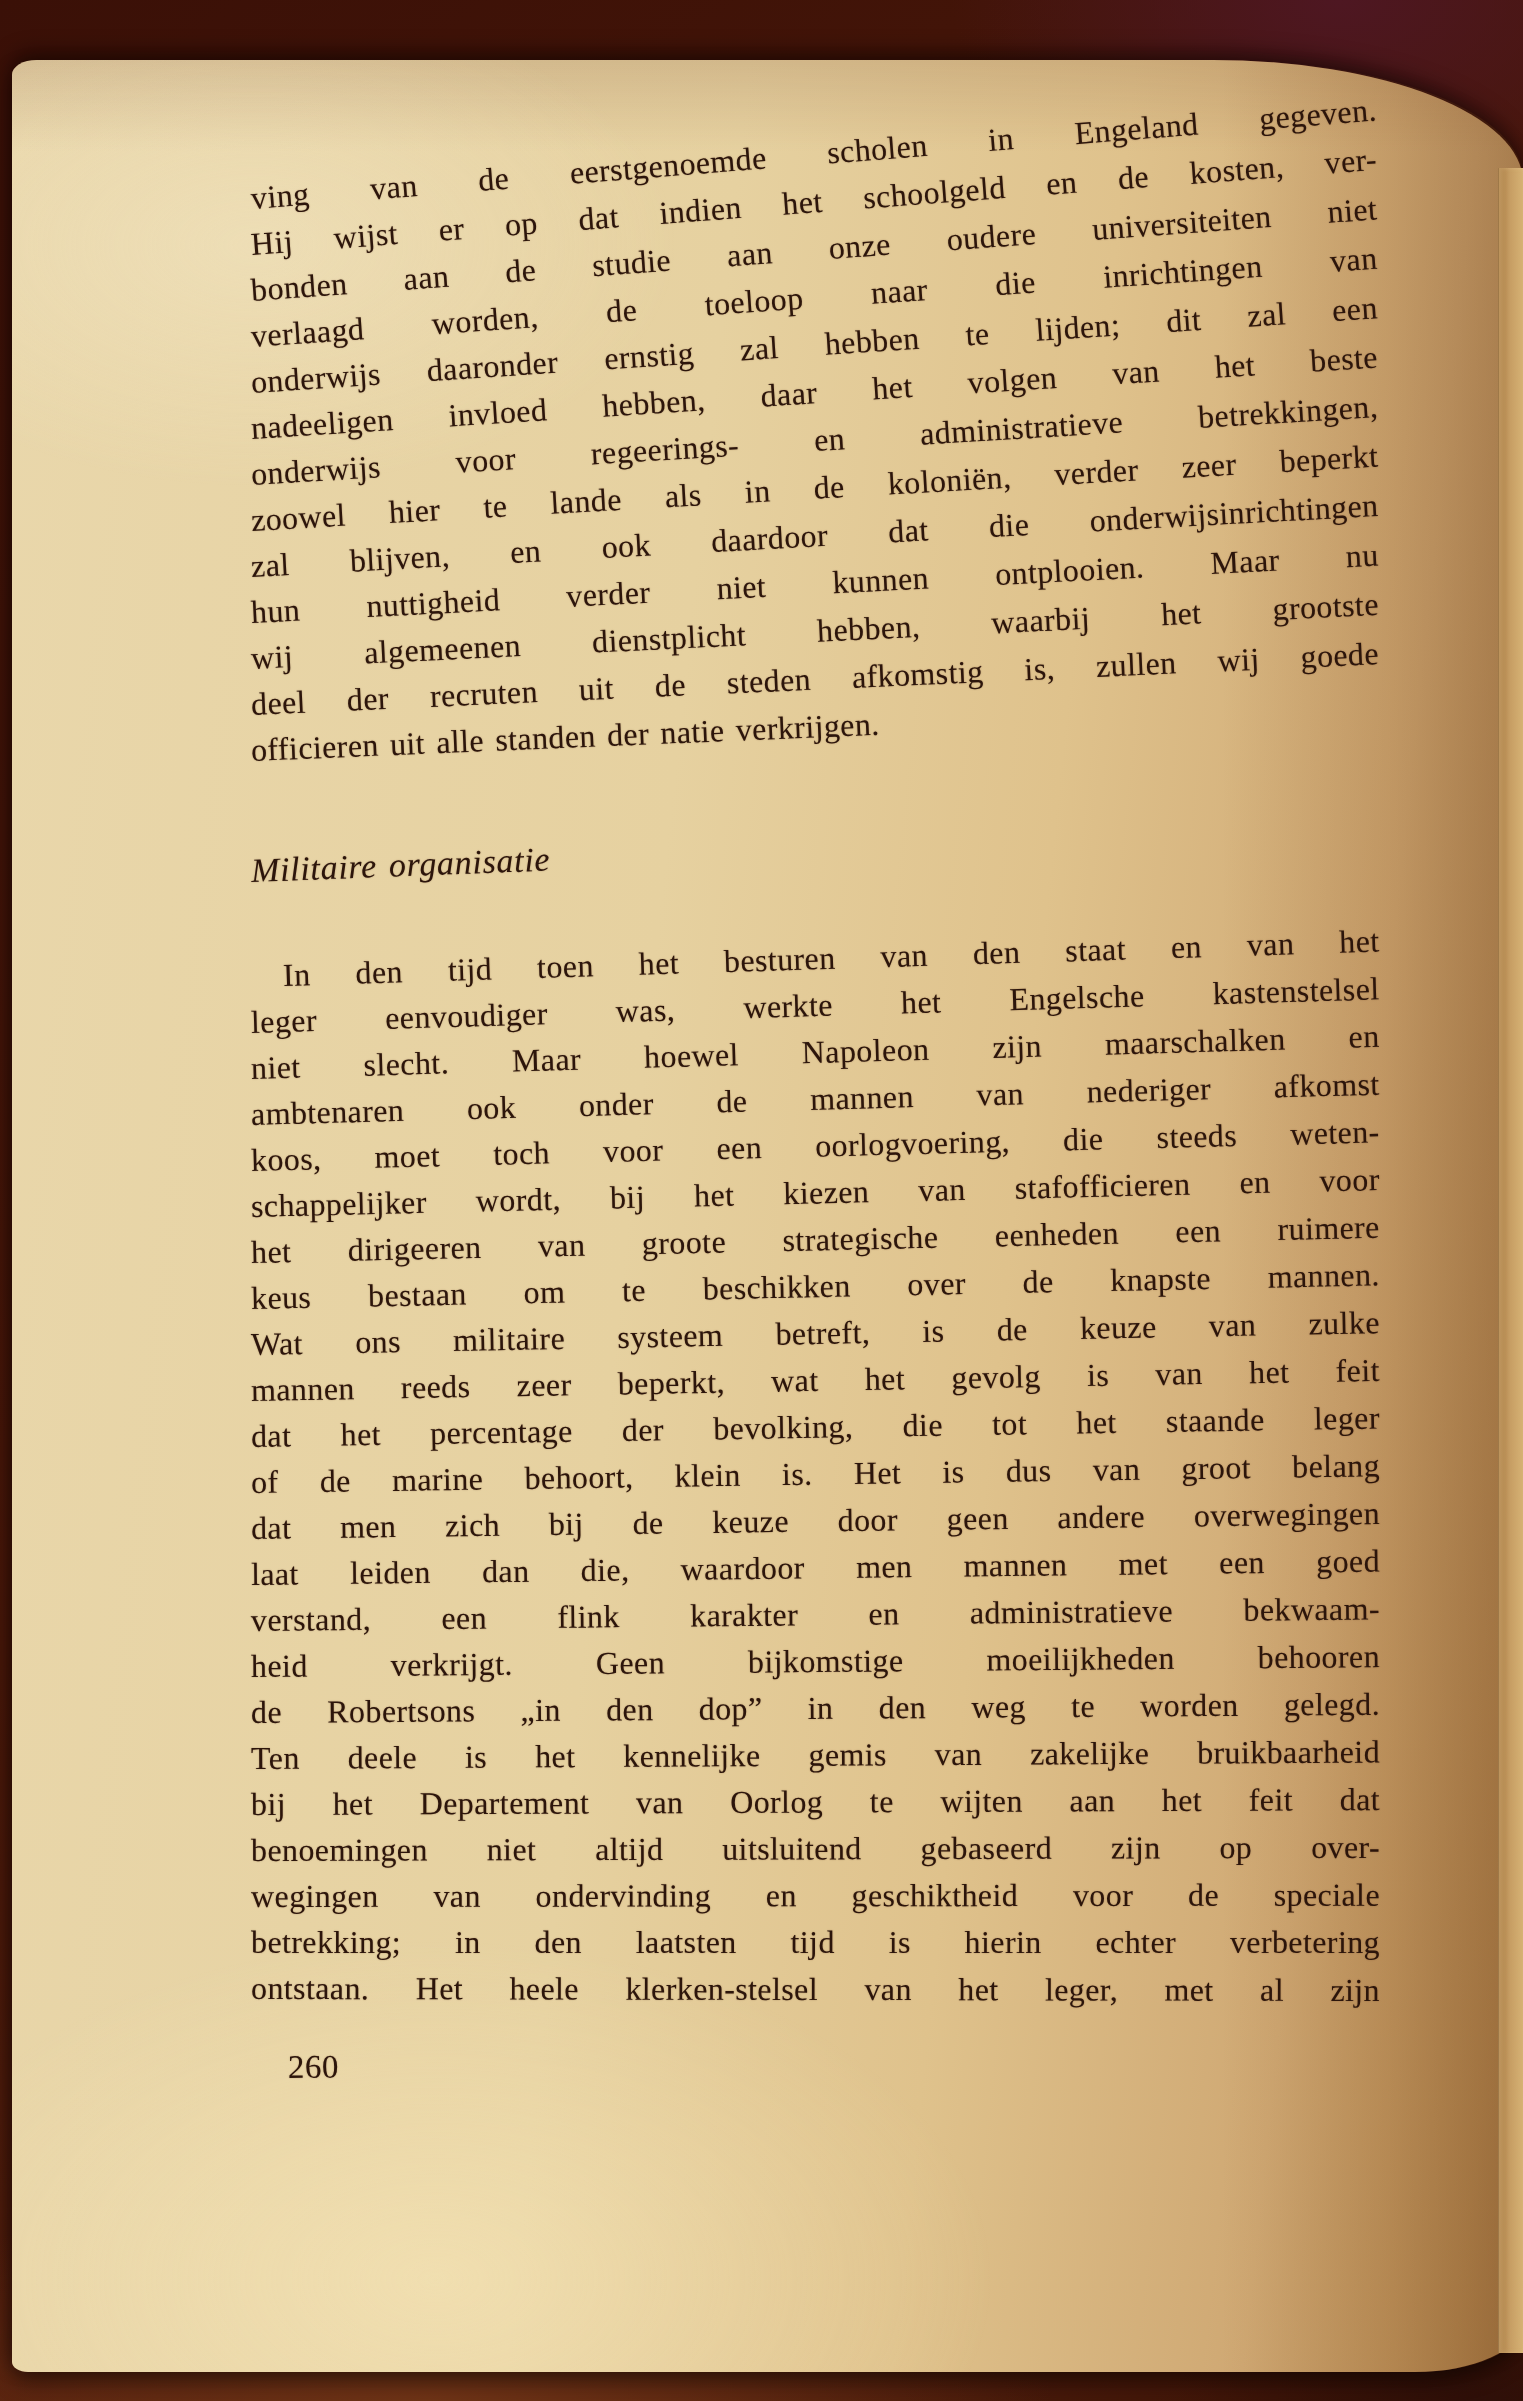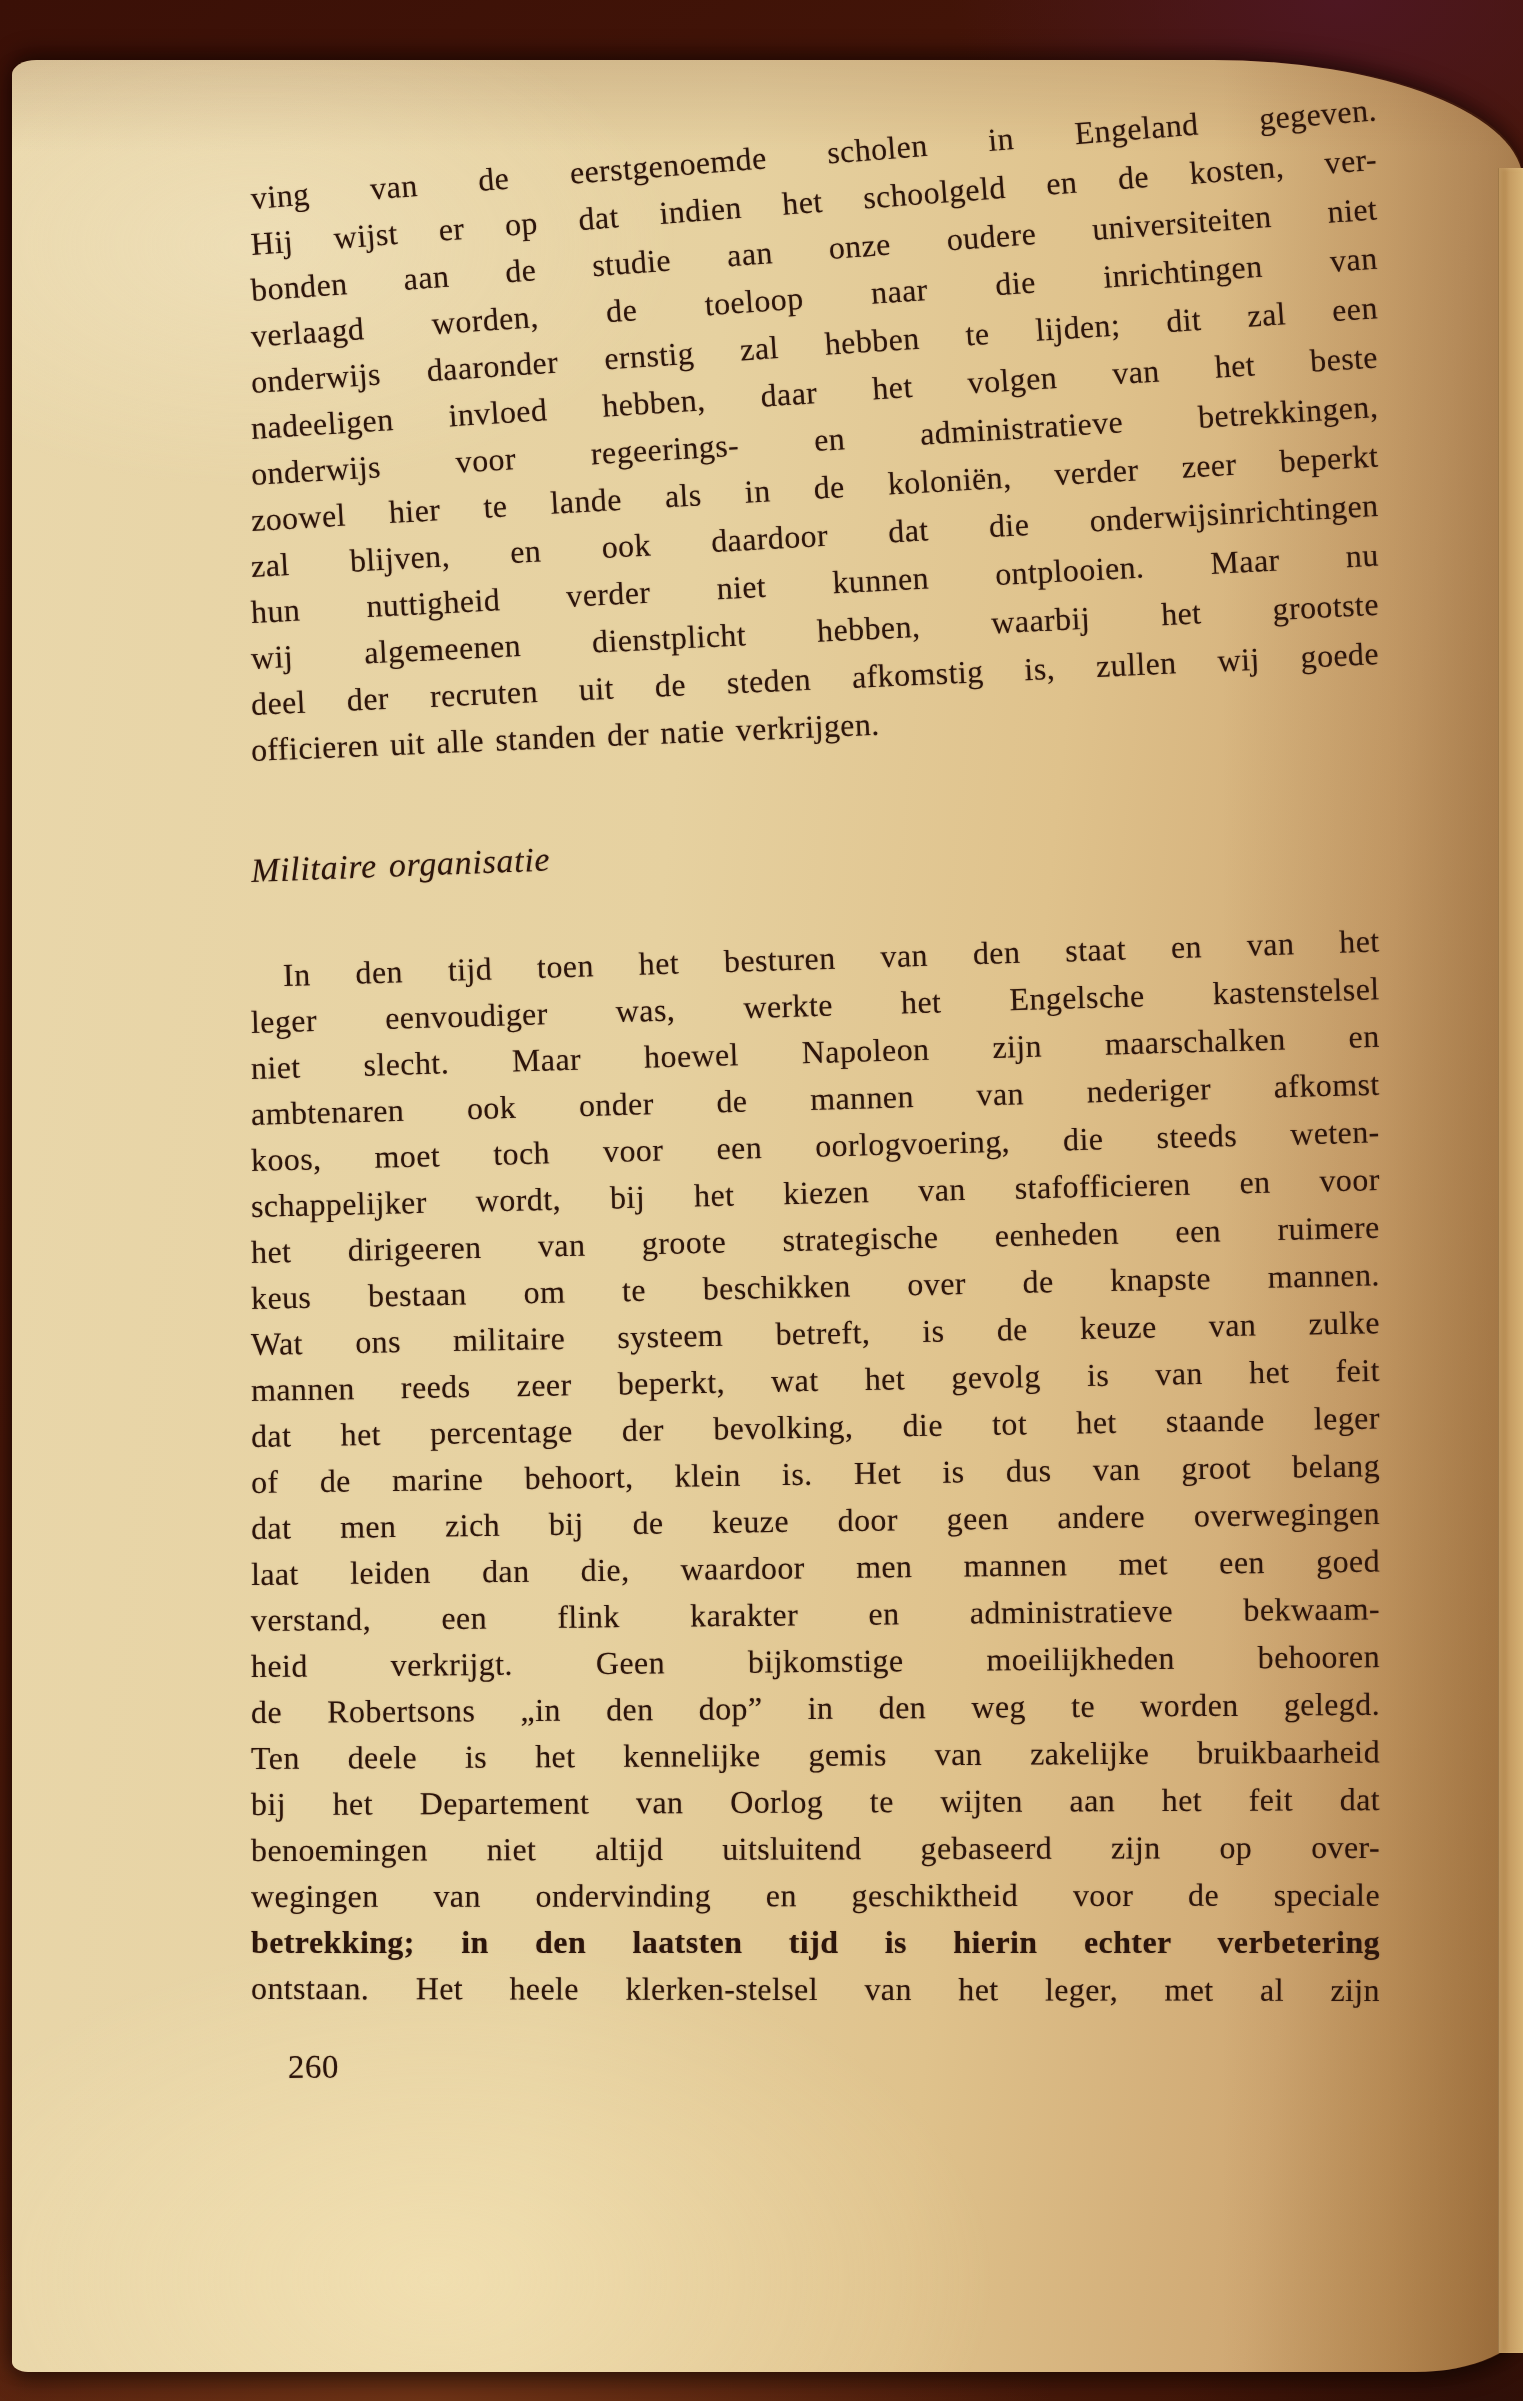--- a/index.html
+++ b/index.html
@@ -105,20 +105,20 @@
         <div class="line" style="transform: rotate(-0.85deg);">of de marine behoort, klein is. Het is dus van groot belang</div>
         <div class="line" style="transform: rotate(-0.76deg);">dat men zich bij de keuze door geen andere overwegingen</div>
         <div class="line" style="transform: rotate(-0.68deg);">laat leiden dan die, waardoor men mannen met een goed</div>
         <div class="line" style="transform: rotate(-0.59deg);">verstand, een flink karakter en administratieve bekwaam-</div>
         <div class="line" style="transform: rotate(-0.5deg);">heid verkrijgt. Geen bijkomstige moeilijkheden behooren</div>
         <div class="line" style="transform: rotate(-0.42deg);">de Robertsons „in den dop” in den weg te worden gelegd.</div>
         <div class="line" style="transform: rotate(-0.33deg);">Ten deele is het kennelijke gemis van zakelijke bruikbaarheid</div>
         <div class="line" style="transform: rotate(-0.25deg);">bij het Departement van Oorlog te wijten aan het feit dat</div>
         <div class="line" style="transform: rotate(-0.16deg);">benoemingen niet altijd uitsluitend gebaseerd zijn op over-</div>
         <div class="line" style="transform: rotate(-0.07deg);">wegingen van ondervinding en geschiktheid voor de speciale</div>
-        <div class="line" style="transform: rotate(0.01deg); font-weight: bold;">betrekking; in den laatsten tijd is hierin echter verbetering</div>
+        <div class="line" style="transform: rotate(0.01deg);">betrekking; in den laatsten tijd is hierin echter verbetering</div>
         <div class="line" style="transform: rotate(0.1deg);">ontstaan. Het heele klerken-stelsel van het leger, met al zijn</div>
       </div>
 
     <div class="page-number">260</div>
   </div>
 </div>
 
 
 </body></html>

